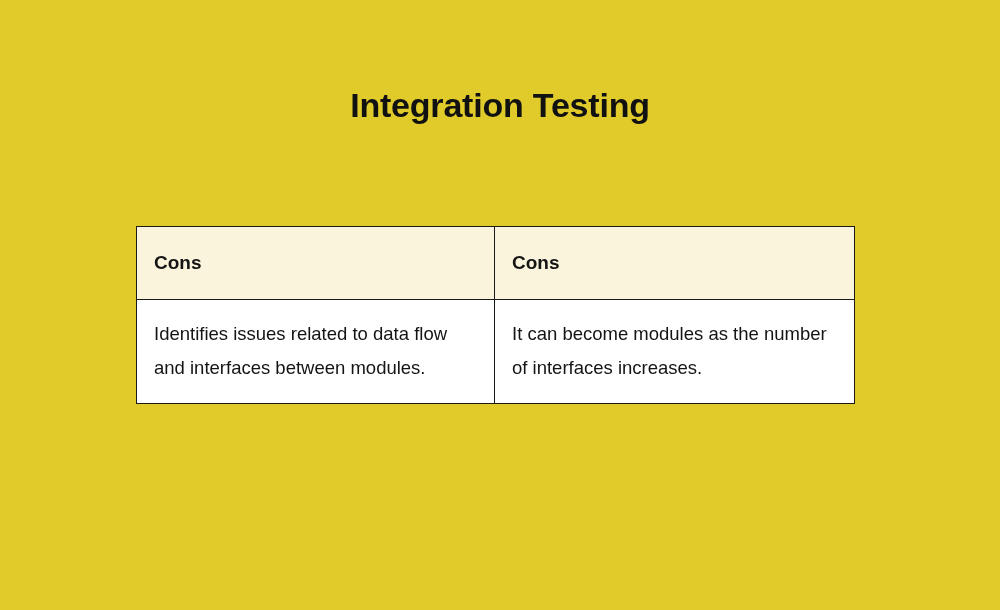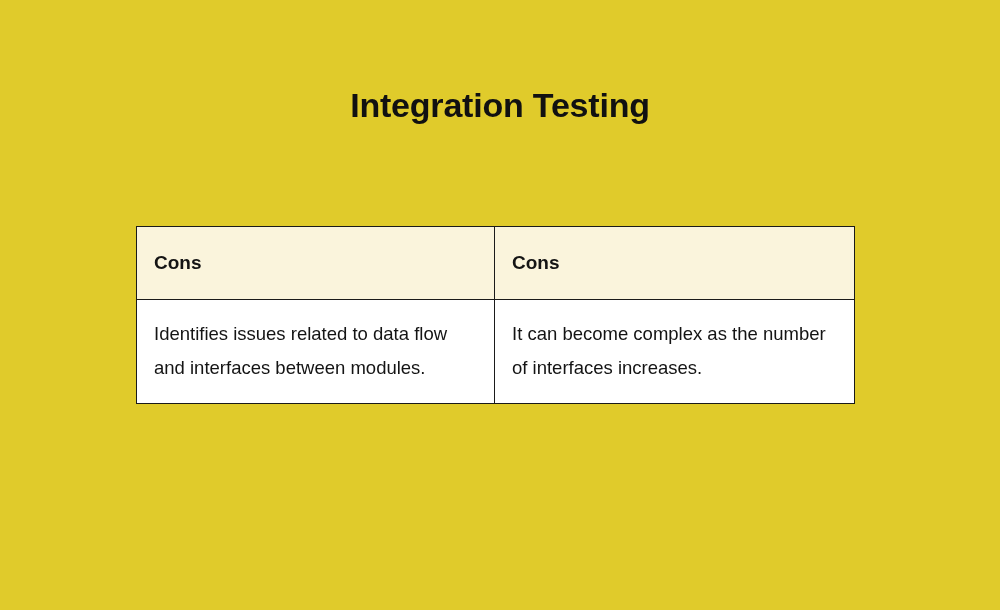--- a/index.html
+++ b/index.html
@@ -98,19 +98,19 @@
         <th>Cons</th>
         <th>Cons</th>
       </tr>
     </thead>
     <tbody>
       <tr>
         <td>
           <span class="cell-text">Identifies issues related to data flow and interfaces between modules.</span>
         </td>
         <td>
-          <span class="cell-text">It can become complex as the number of interfaces increases.</span>
+          <span class="cell-text">It can become modules as the number of interfaces increases.</span>
         </td>
       </tr>
     </tbody>
   </table>
 
 </div>
 
 </body></html>

